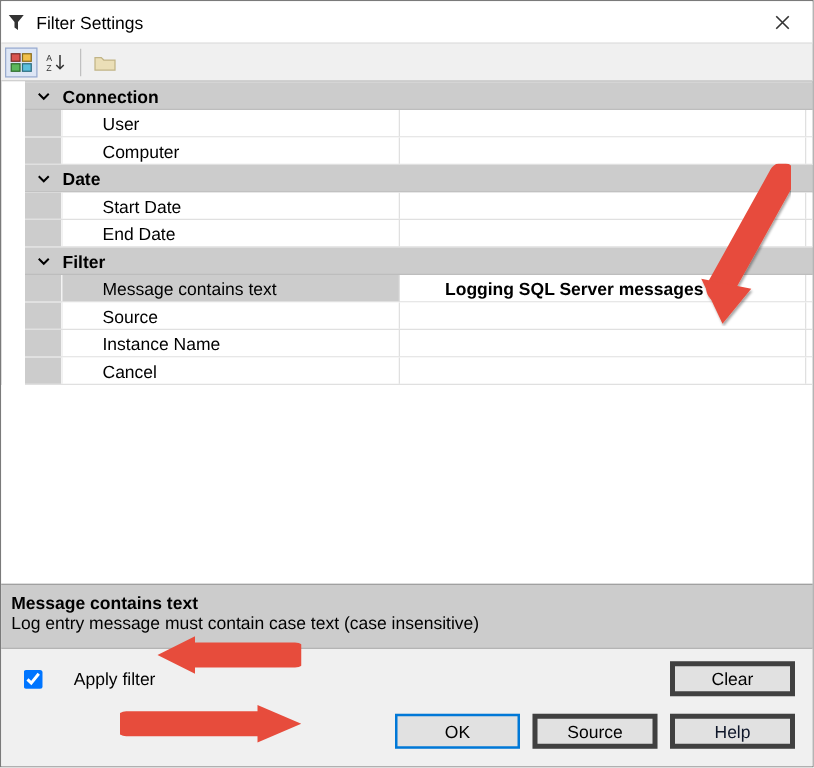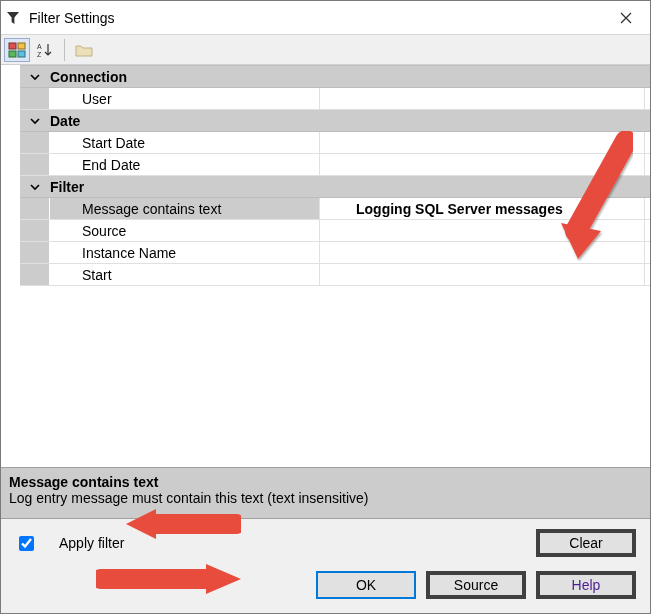--- a/index.html
+++ b/index.html
@@ -173,21 +173,21 @@
     background: #e1e1e1;
     font-size: 14px;
     font-family: inherit;
     cursor: pointer;
   }
   .btn.default {
     border: 2px solid #0078d7;
     background: #e1e1e1;
   }
   .btn.disabled {
-    color: #4c1d95;
+    color: #0f172a;
     cursor: default;
   }
   .btn-row {
     display: flex;
     justify-content: flex-end;
     gap: 10px;
   }
   
   .arrow {
     position: absolute;
@@ -245,20 +245,26 @@
           </svg>
       </div>
       <div class="label">Connection</div>
     </div>
     <div class="grid-row">
       <div class="badge"></div>
       <div class="indent-label" style="flex:0 0 270px">User</div>
       <div class="value"></div>
       <div class="value-edge"></div>
     </div>
+    <div class="grid-row">
+      <div class="badge"></div>
+      <div class="indent-label" style="flex:0 0 270px">Computer</div>
+      <div class="value"></div>
+      <div class="value-edge"></div>
+    </div>
 
     <div class="grid-row category">
       <div class="expander">
         <svg width="10" height="10" viewBox="0 0 10 10">
             <path d="M1 3l4 4 4-4" stroke="#000" fill="none" stroke-width="1.6"></path>
           </svg>
       </div>
       <div class="label">Date</div>
     </div>
     <div class="grid-row">
@@ -295,31 +301,31 @@
       <div class="value-edge"></div>
     </div>
     <div class="grid-row">
       <div class="badge"></div>
       <div class="indent-label" style="flex:0 0 270px">Instance Name</div>
       <div class="value"></div>
       <div class="value-edge"></div>
     </div>
     <div class="grid-row">
       <div class="badge"></div>
-      <div class="indent-label" style="flex:0 0 270px">Start</div>
+      <div class="indent-label" style="flex:0 0 270px">Cancel</div>
       <div class="value"></div>
       <div class="value-edge"></div>
     </div>
   </div>
 
   <div class="filler"></div>
 
   <div class="desc-panel">
     <div class="desc-title">Message contains text</div>
-    <div class="desc-text">Log entry message must contain this text (text insensitive)</div>
+    <div class="desc-text">Log entry message must contain case text (case insensitive)</div>
   </div>
 
   <div class="footer">
     <div class="footer-row">
       <label class="apply">
         <input type="checkbox" checked="" style="">
         <span>Apply filter</span>
       </label>
       <button class="btn">Clear</button>
     </div>

